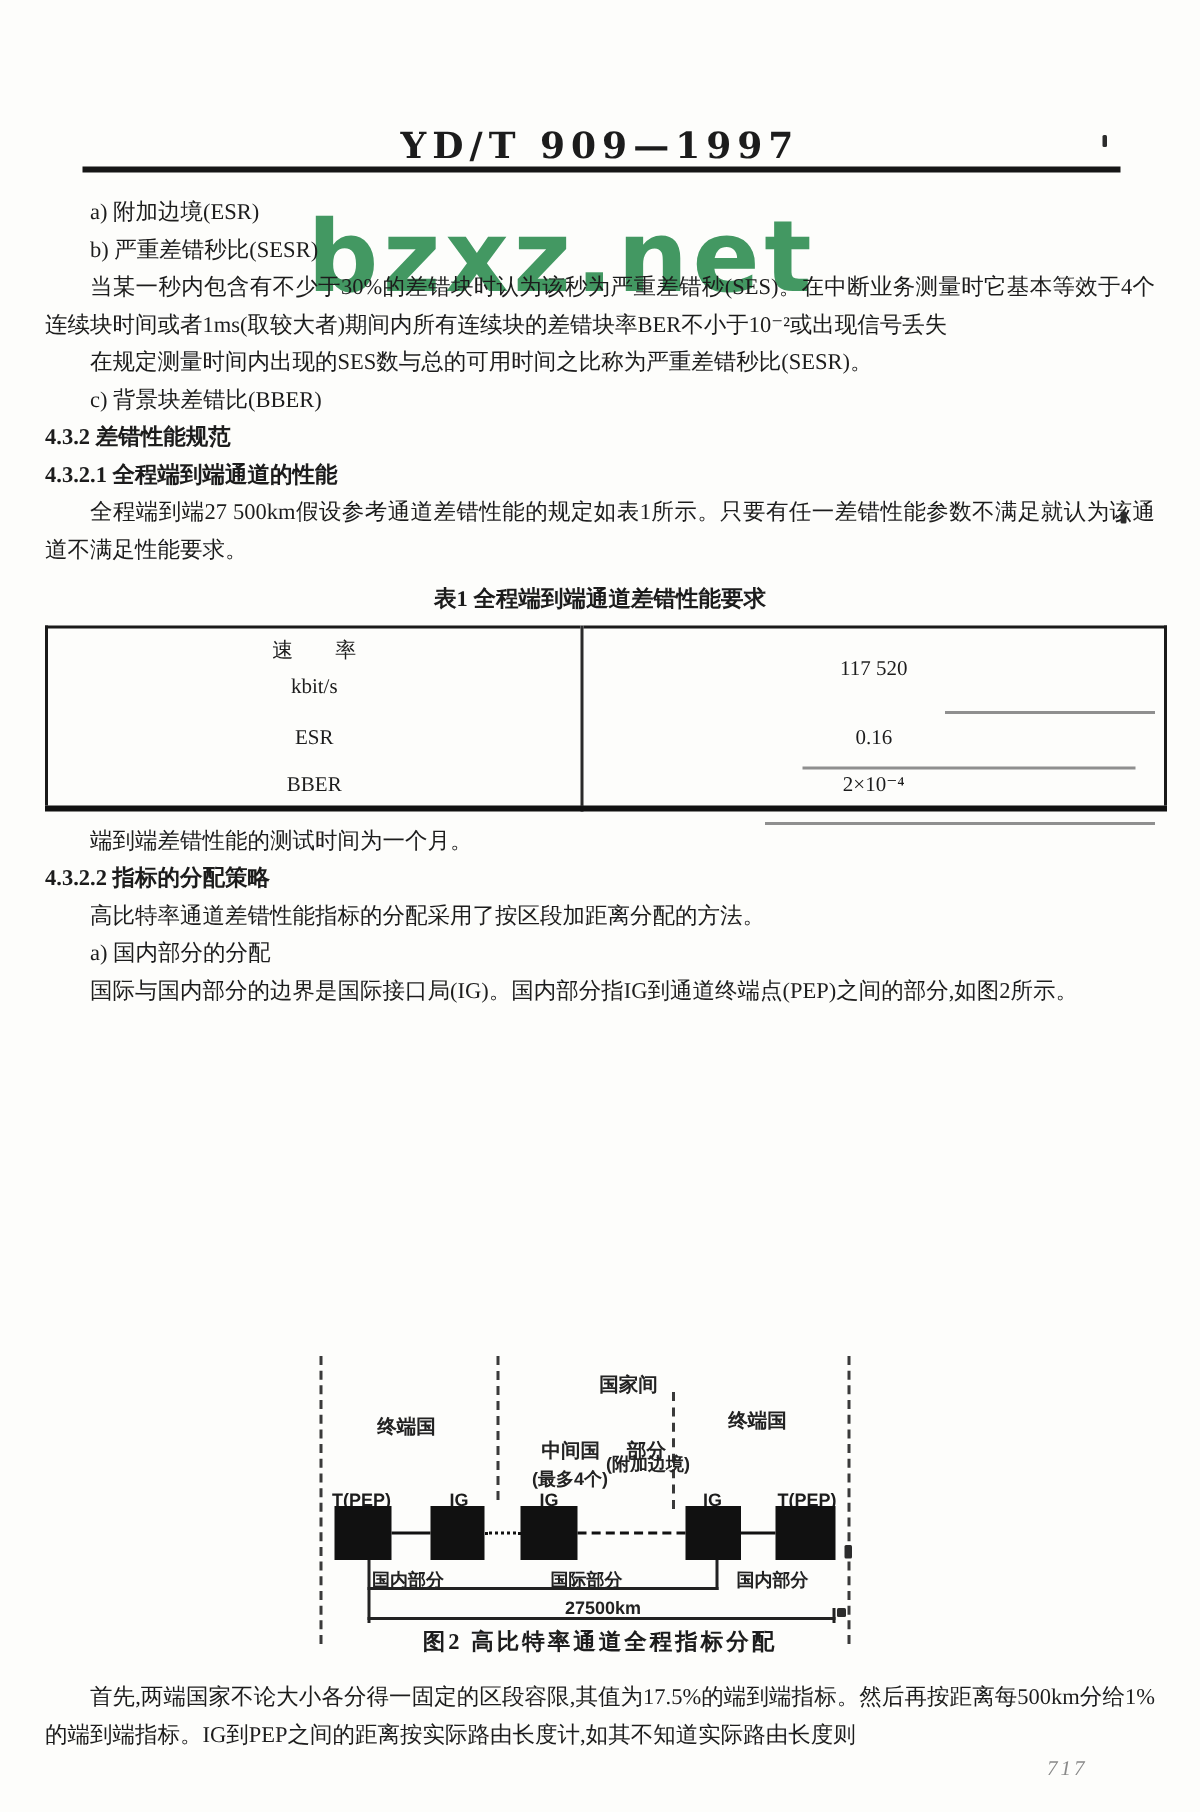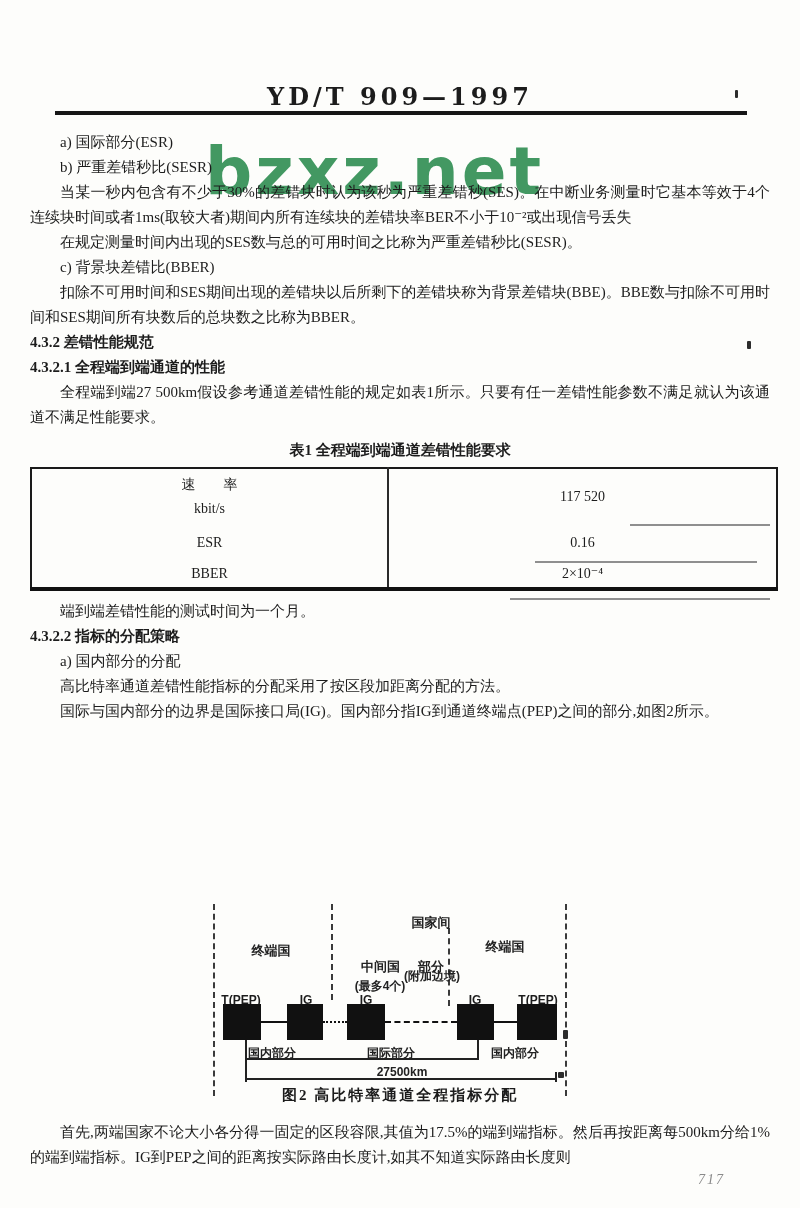--- a/index.html
+++ b/index.html
@@ -79,26 +79,25 @@
 
 <div class="page">
 
   <div class="watermark">bzxz.net</div>
 
   <div class="header-title">YD/T 909—1997</div>
   <div class="header-rule"></div>
 
   <div class="doc-body">
 
-    <p class="para ind">a) 国际部分(ESR)</p>
+    <p class="para ind">a) 附加边境(ESR)</p>
     <p class="para ind">b) 严重差错秒比(SESR)</p>
     <p class="para ind">当某一秒内包含有不少于30%的差错块时认为该秒为严重差错秒(SES)。在中断业务测量时它基本等效于4个连续块时间或者1ms(取较大者)期间内所有连续块的差错块率BER不小于10⁻²或出现信号丢失</p>
     <p class="para ind">在规定测量时间内出现的SES数与总的可用时间之比称为严重差错秒比(SESR)。</p>
     <p class="para ind">c) 背景块差错比(BBER)</p>
-    <p class="para ind">扣除不可用时间和SES期间出现的差错块以后所剩下的差错块称为背景差错块(BBE)。BBE数与扣除不可用时间和SES期间所有块数后的总块数之比称为BBER。</p>
     <p class="para hding">4.3.2  差错性能规范</p>
     <p class="para hding">4.3.2.1  全程端到端通道的性能</p>
     <p class="para ind">全程端到端27 500km假设参考通道差错性能的规定如表1所示。只要有任一差错性能参数不满足就认为该通道不满足性能要求。</p>
 
     <div class="table-title">表1  全程端到端通道差错性能要求</div>
 
     <div class="table-wrap">
       <table class="spec">
         <tbody>
             <tr class="r-rate">
@@ -118,35 +117,35 @@
         </tr>
       </tbody>
         </table>
       <div class="sep" style="top:57px;left:600px;width:140px;"></div>
       <div class="sep" style="top:94px;left:505px;width:222px;"></div>
       <div class="sep" style="top:131px;left:480px;width:260px;"></div>
     </div>
 
     <p class="para ind">端到端差错性能的测试时间为一个月。</p>
     <p class="para hding">4.3.2.2  指标的分配策略</p>
+    <p class="para ind">高比特率通道差错性能指标的分配采用了按区段加距离分配的方法。</p>
     <p class="para ind">a) 国内部分的分配</p>
-    <p class="para ind">高比特率通道差错性能指标的分配采用了按区段加距离分配的方法。</p>
     <p class="para ind">国际与国内部分的边界是国际接口局(IG)。国内部分指IG到通道终端点(PEP)之间的部分,如图2所示。</p>
 
     <div class="figure">
 
       <div class="fg vdash" style="left:183px;top:2px;height:192px;"></div>
       <div class="fg vdash" style="left:301px;top:2px;height:96px;"></div>
       <div class="fg vdash" style="left:418px;top:26px;height:78px;"></div>
       <div class="fg vdash" style="left:535px;top:2px;height:192px;"></div>
 
       <div class="fg lblc" style="left:196px;top:36px;width:90px;">终端国</div>
       <div class="fg lblc" style="left:303px;top:52px;width:95px;">中间国</div>
       <div class="fg lblc" style="left:300px;top:72px;width:100px;font-size:12px;">(最多4个)</div>
-      <div class="fg lblc" style="left:360px;top:8px;width:82px;">国家间</div>
+      <div class="fg lblc" style="left:348px;top:8px;width:82px;">国家间</div>
       <div class="fg lblc" style="left:360px;top:29px;width:82px;margin-top:23px;">部分</div>
       <div class="fg lblc" style="left:352px;top:50px;width:100px;font-size:12px;margin-top:12px;">(附加边境)</div>
       <div class="fg lblc" style="left:430px;top:32px;width:90px;">终端国</div>
 
       <div class="fg nodelbl" style="left:180px;top:86px;width:62px;">T(PEP)</div>
       <div class="fg nodelbl" style="left:256px;top:86px;width:40px;">IG</div>
       <div class="fg nodelbl" style="left:316px;top:86px;width:40px;">IG</div>
       <div class="fg nodelbl" style="left:425px;top:86px;width:40px;">IG</div>
       <div class="fg nodelbl" style="left:477px;top:86px;width:62px;">T(PEP)</div>
 

